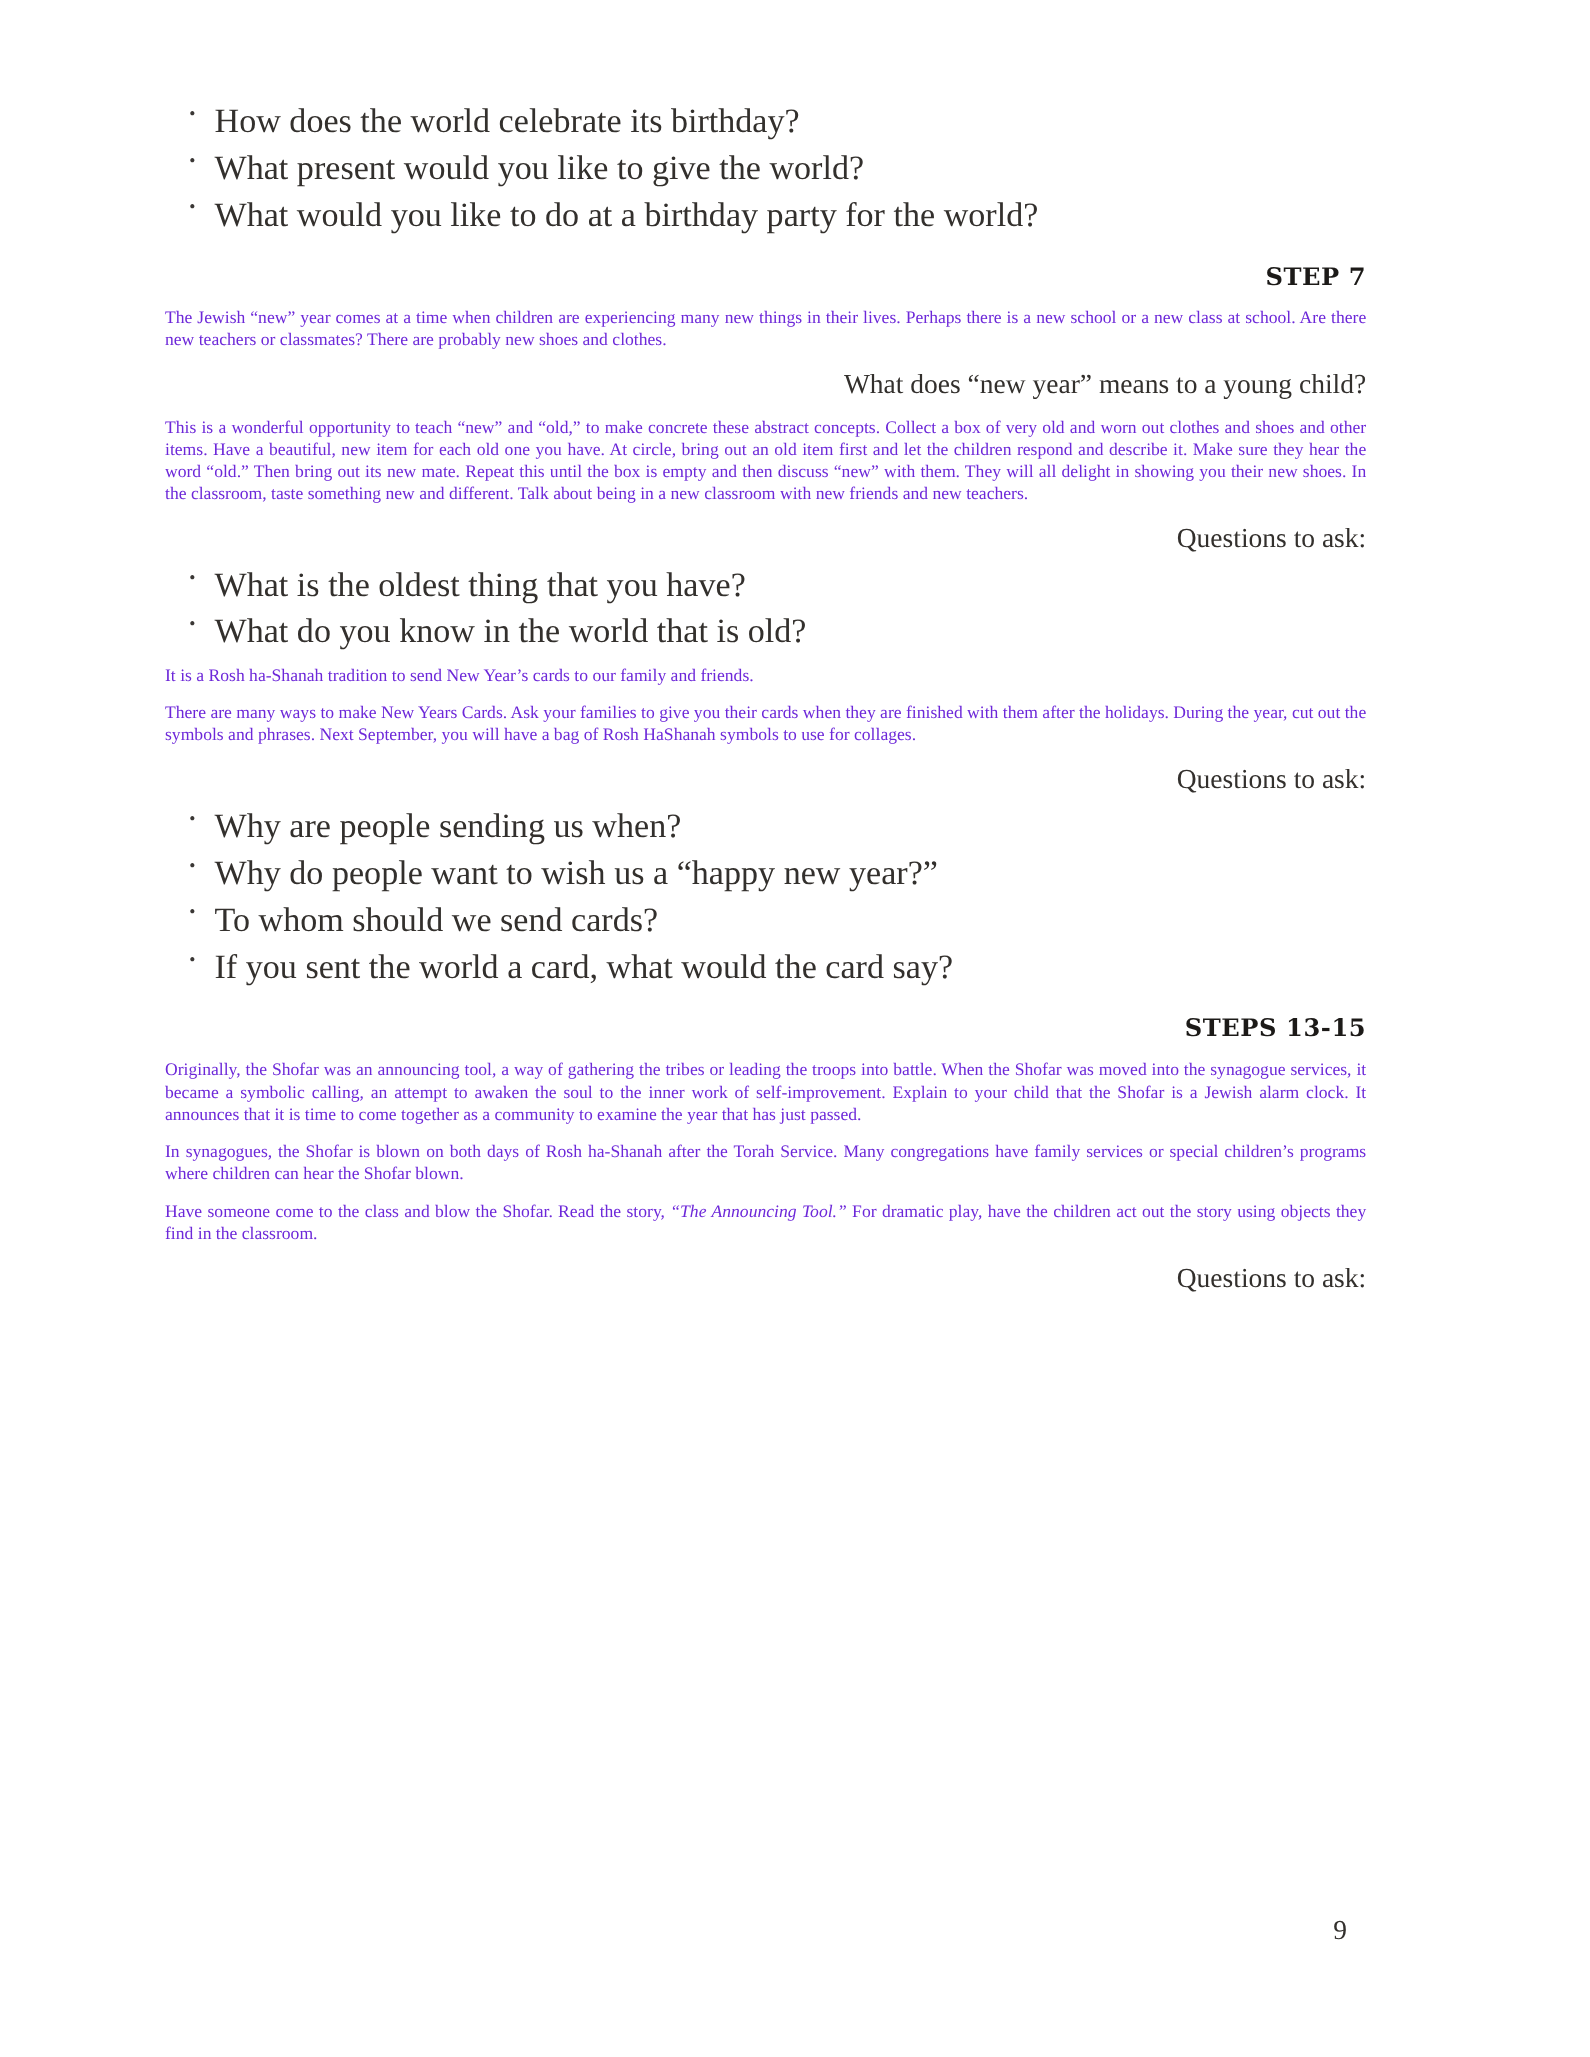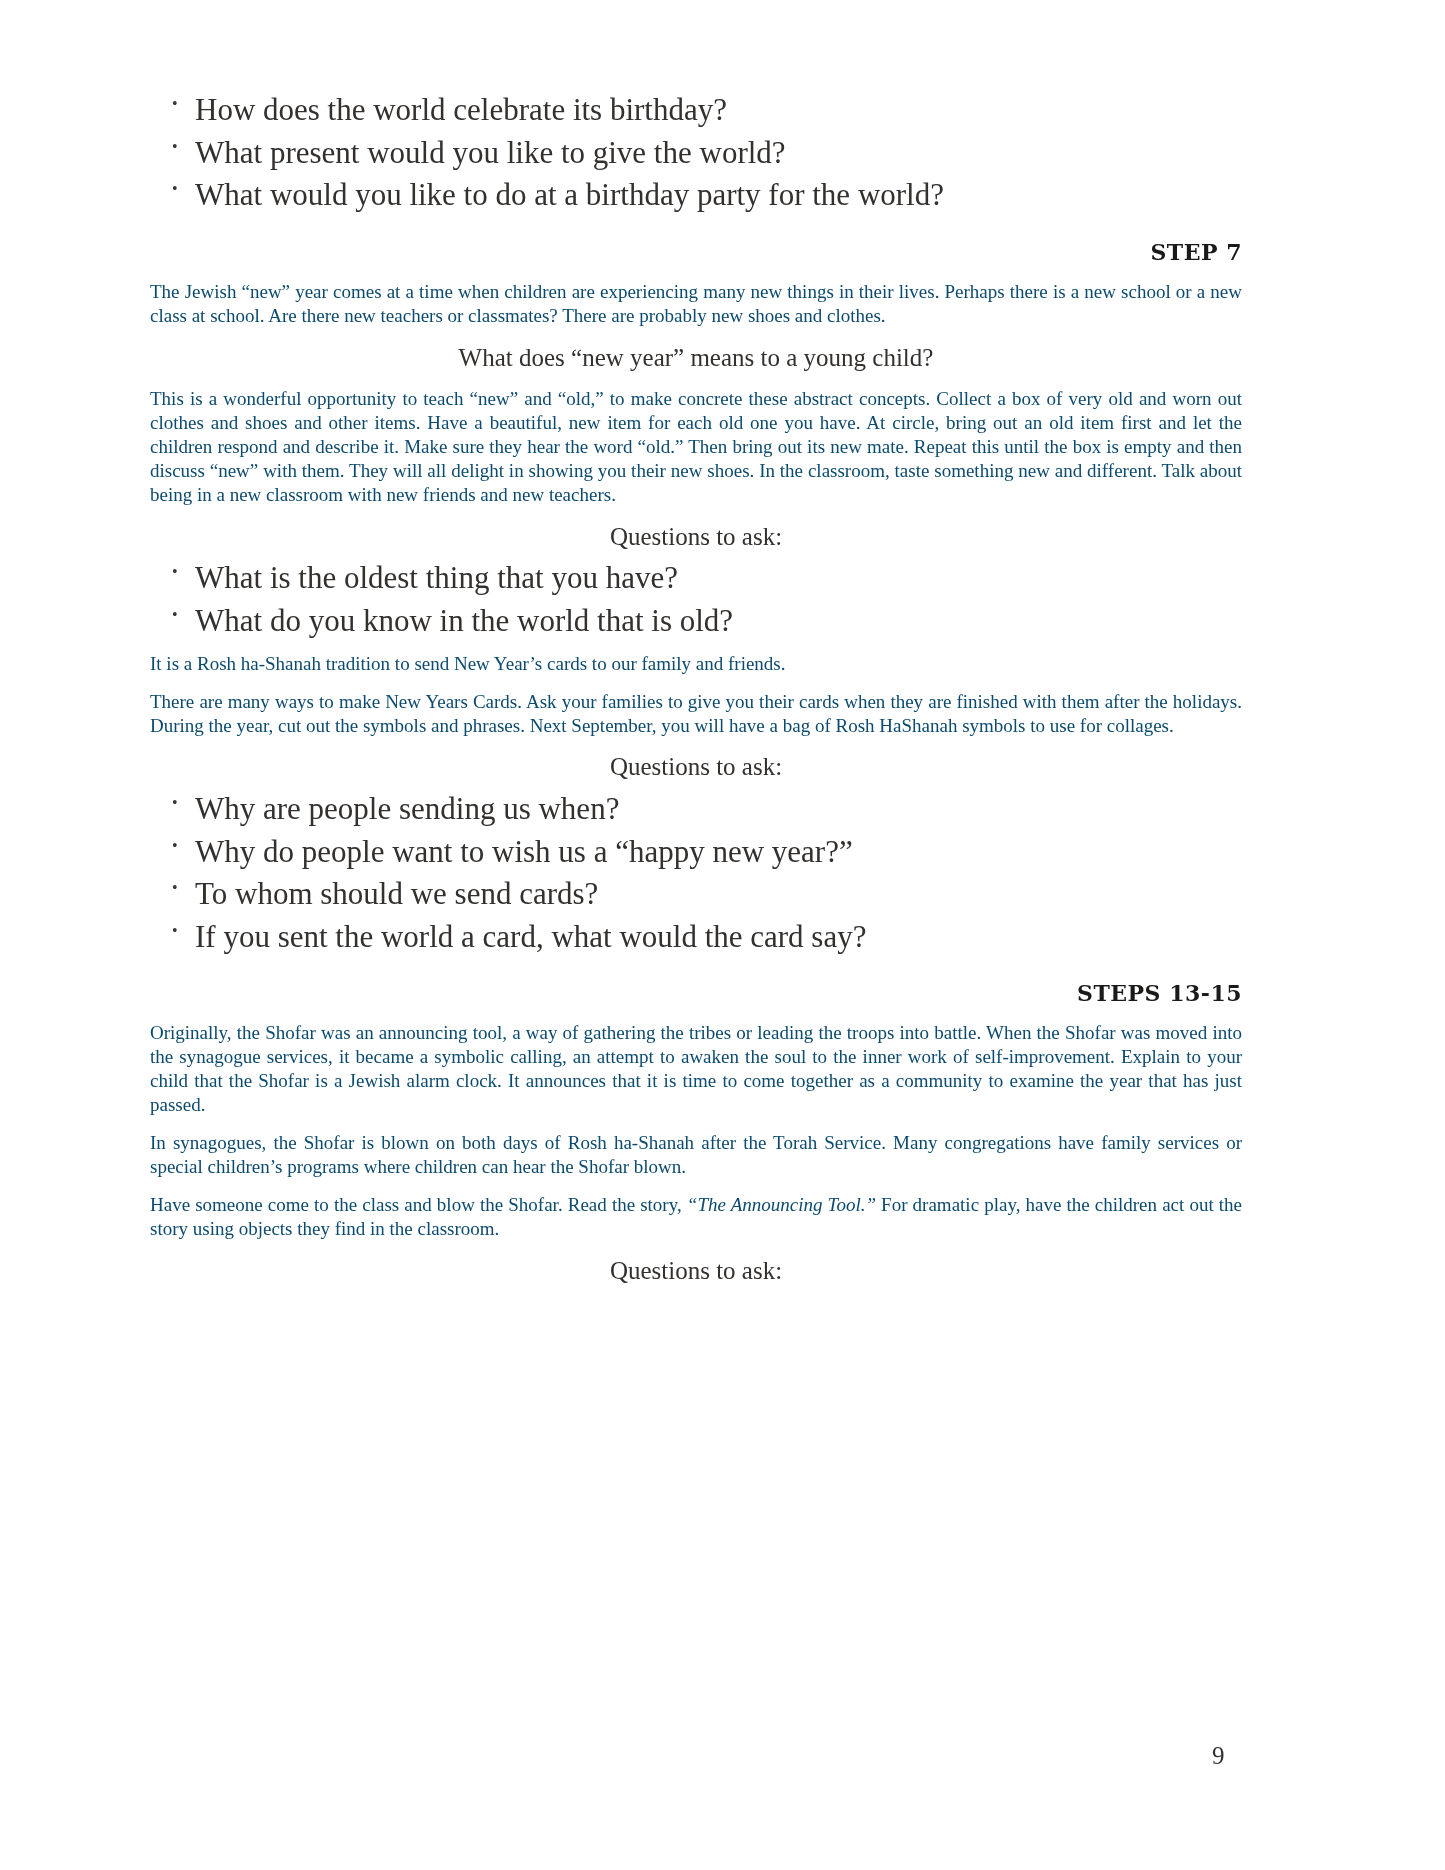--- a/index.html
+++ b/index.html
@@ -15,30 +15,30 @@
     color: #2e2c2a;
     -webkit-font-smoothing: antialiased;
   }
   .page {
     position: absolute;
     left: 150px;
     top: 92px;
     width: 1092px;
   }
   .body-para {
-    font-size: 19px;
+    font-size: 16px;
     line-height: 1.26;
     text-align: justify;
     margin: 0 0 14px 0;
-    color: #0c4a6e;
+    color: #6d28d9;
   }
   .plain-line {
     font-size: 25px;
     line-height: 1.26;
-    text-align: center;
+    text-align: right;
     margin: 0 0 14px 0;
     color: #33302d;
   }
   .step-heading {
     font-family: "DejaVu Serif", serif;
     font-weight: 700;
     font-size: 22px;
     line-height: 1.1;
     letter-spacing: 0.5px;
     color: #1c1a18;

